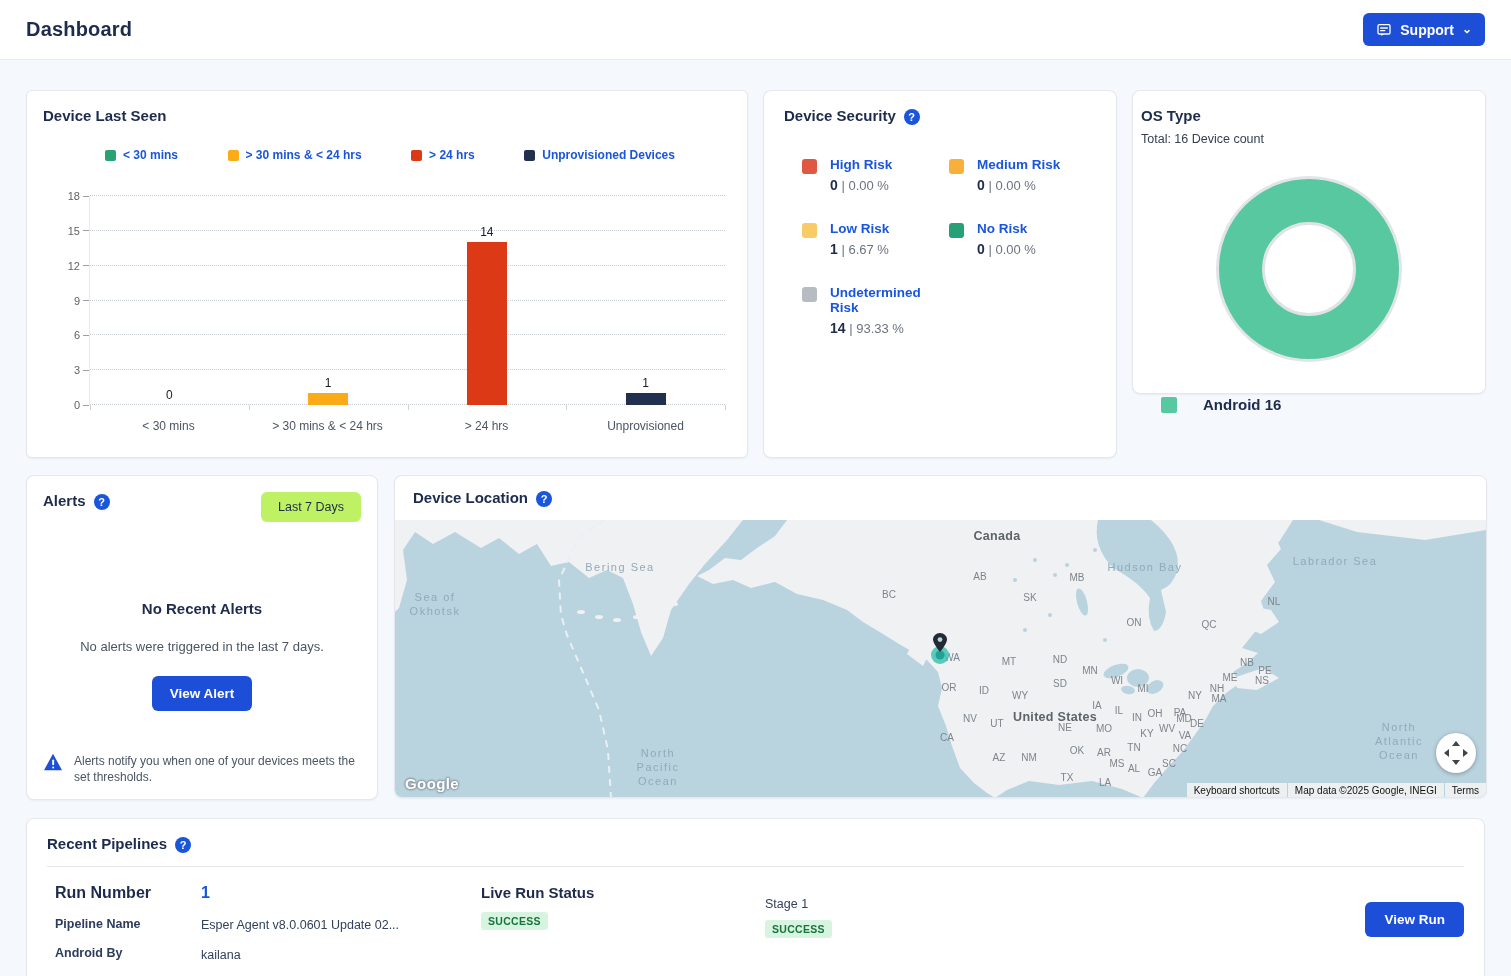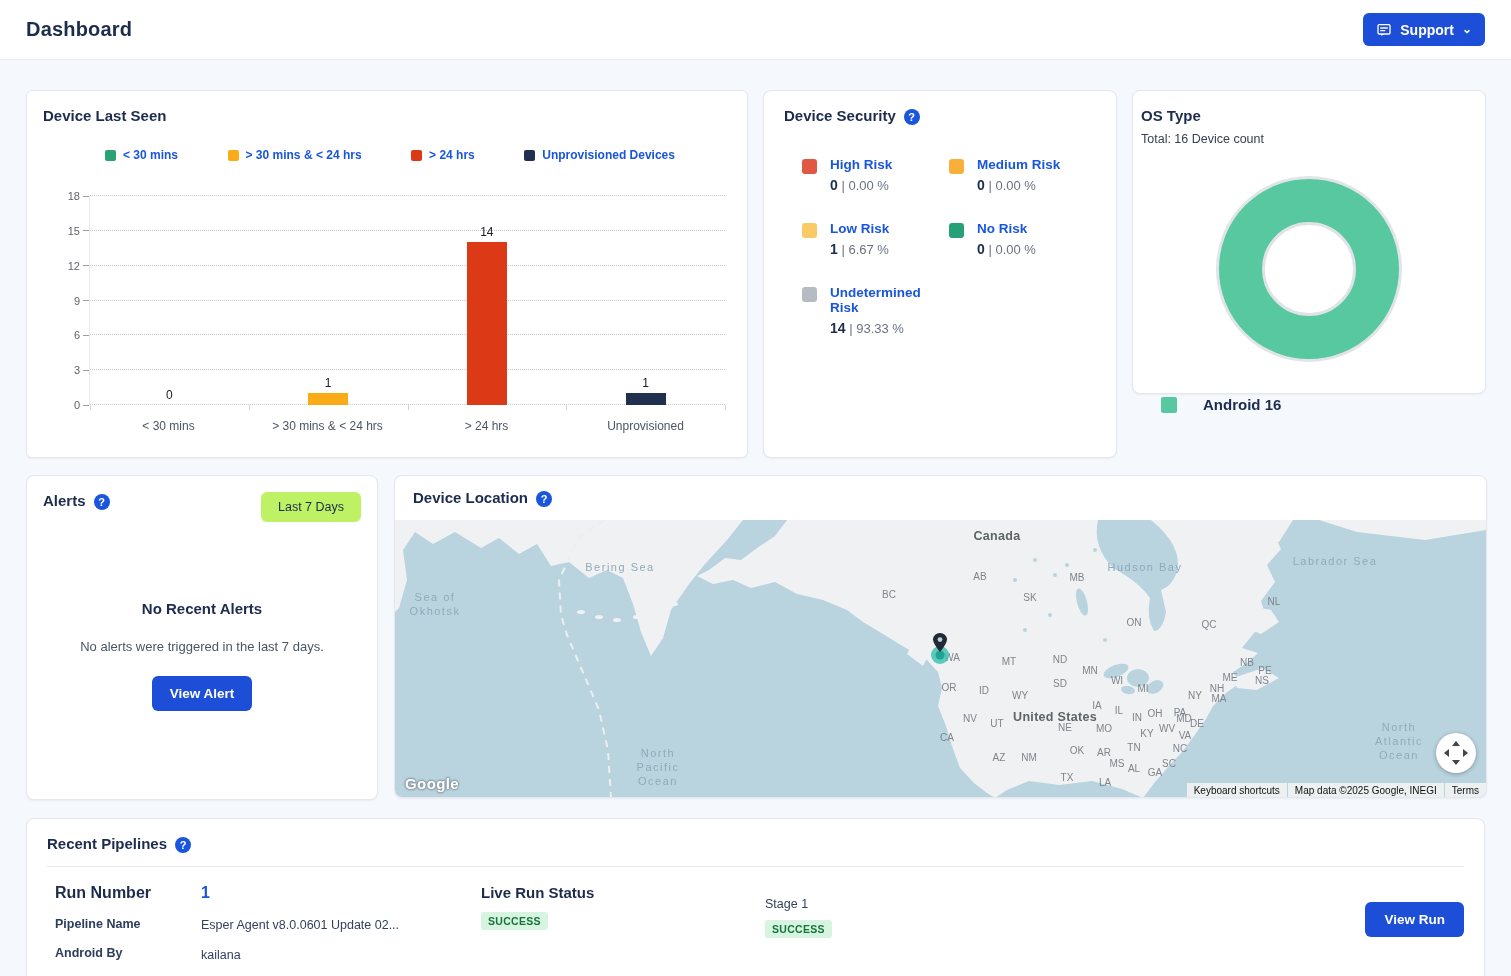--- a/index.html
+++ b/index.html
@@ -296,20 +296,30 @@
       <div class="alerts-head">
         <div>
           <span class="card-title">Alerts</span><span class="help">?</span>
         </div>
         <button class="range-btn">Last 7 Days</button>
       </div>
       <div class="alerts-center">
         <h3>No Recent Alerts</h3>
         <div class="alerts-msg">No alerts were triggered in the last 7 days.</div>
         <button class="view-btn">View Alert</button>
+      </div>
+      <div class="alerts-foot">
+        <span>
+          <svg width="20" height="18" viewBox="0 0 24 22">
+            <path d="M12 1 L23 21 H1 Z" fill="#1d4ed8"></path>
+            <rect x="11" y="8" width="2.4" height="7" rx="1.2" fill="#fff"></rect>
+            <rect x="11" y="16.6" width="2.4" height="2.4" rx="1.2" fill="#fff"></rect>
+          </svg>
+        </span>
+        <div class="txt">Alerts notify you when one of your devices meets the set thresholds.</div>
       </div>
     </section>
 
     <section class="card loc">
       <div class="loc-head">
         <span class="card-title">Device Location</span><span class="help">?</span>
       </div>
       <div class="map" id="map">
         <svg class="land" width="1091" height="278" viewBox="0 0 1091 278">
 

